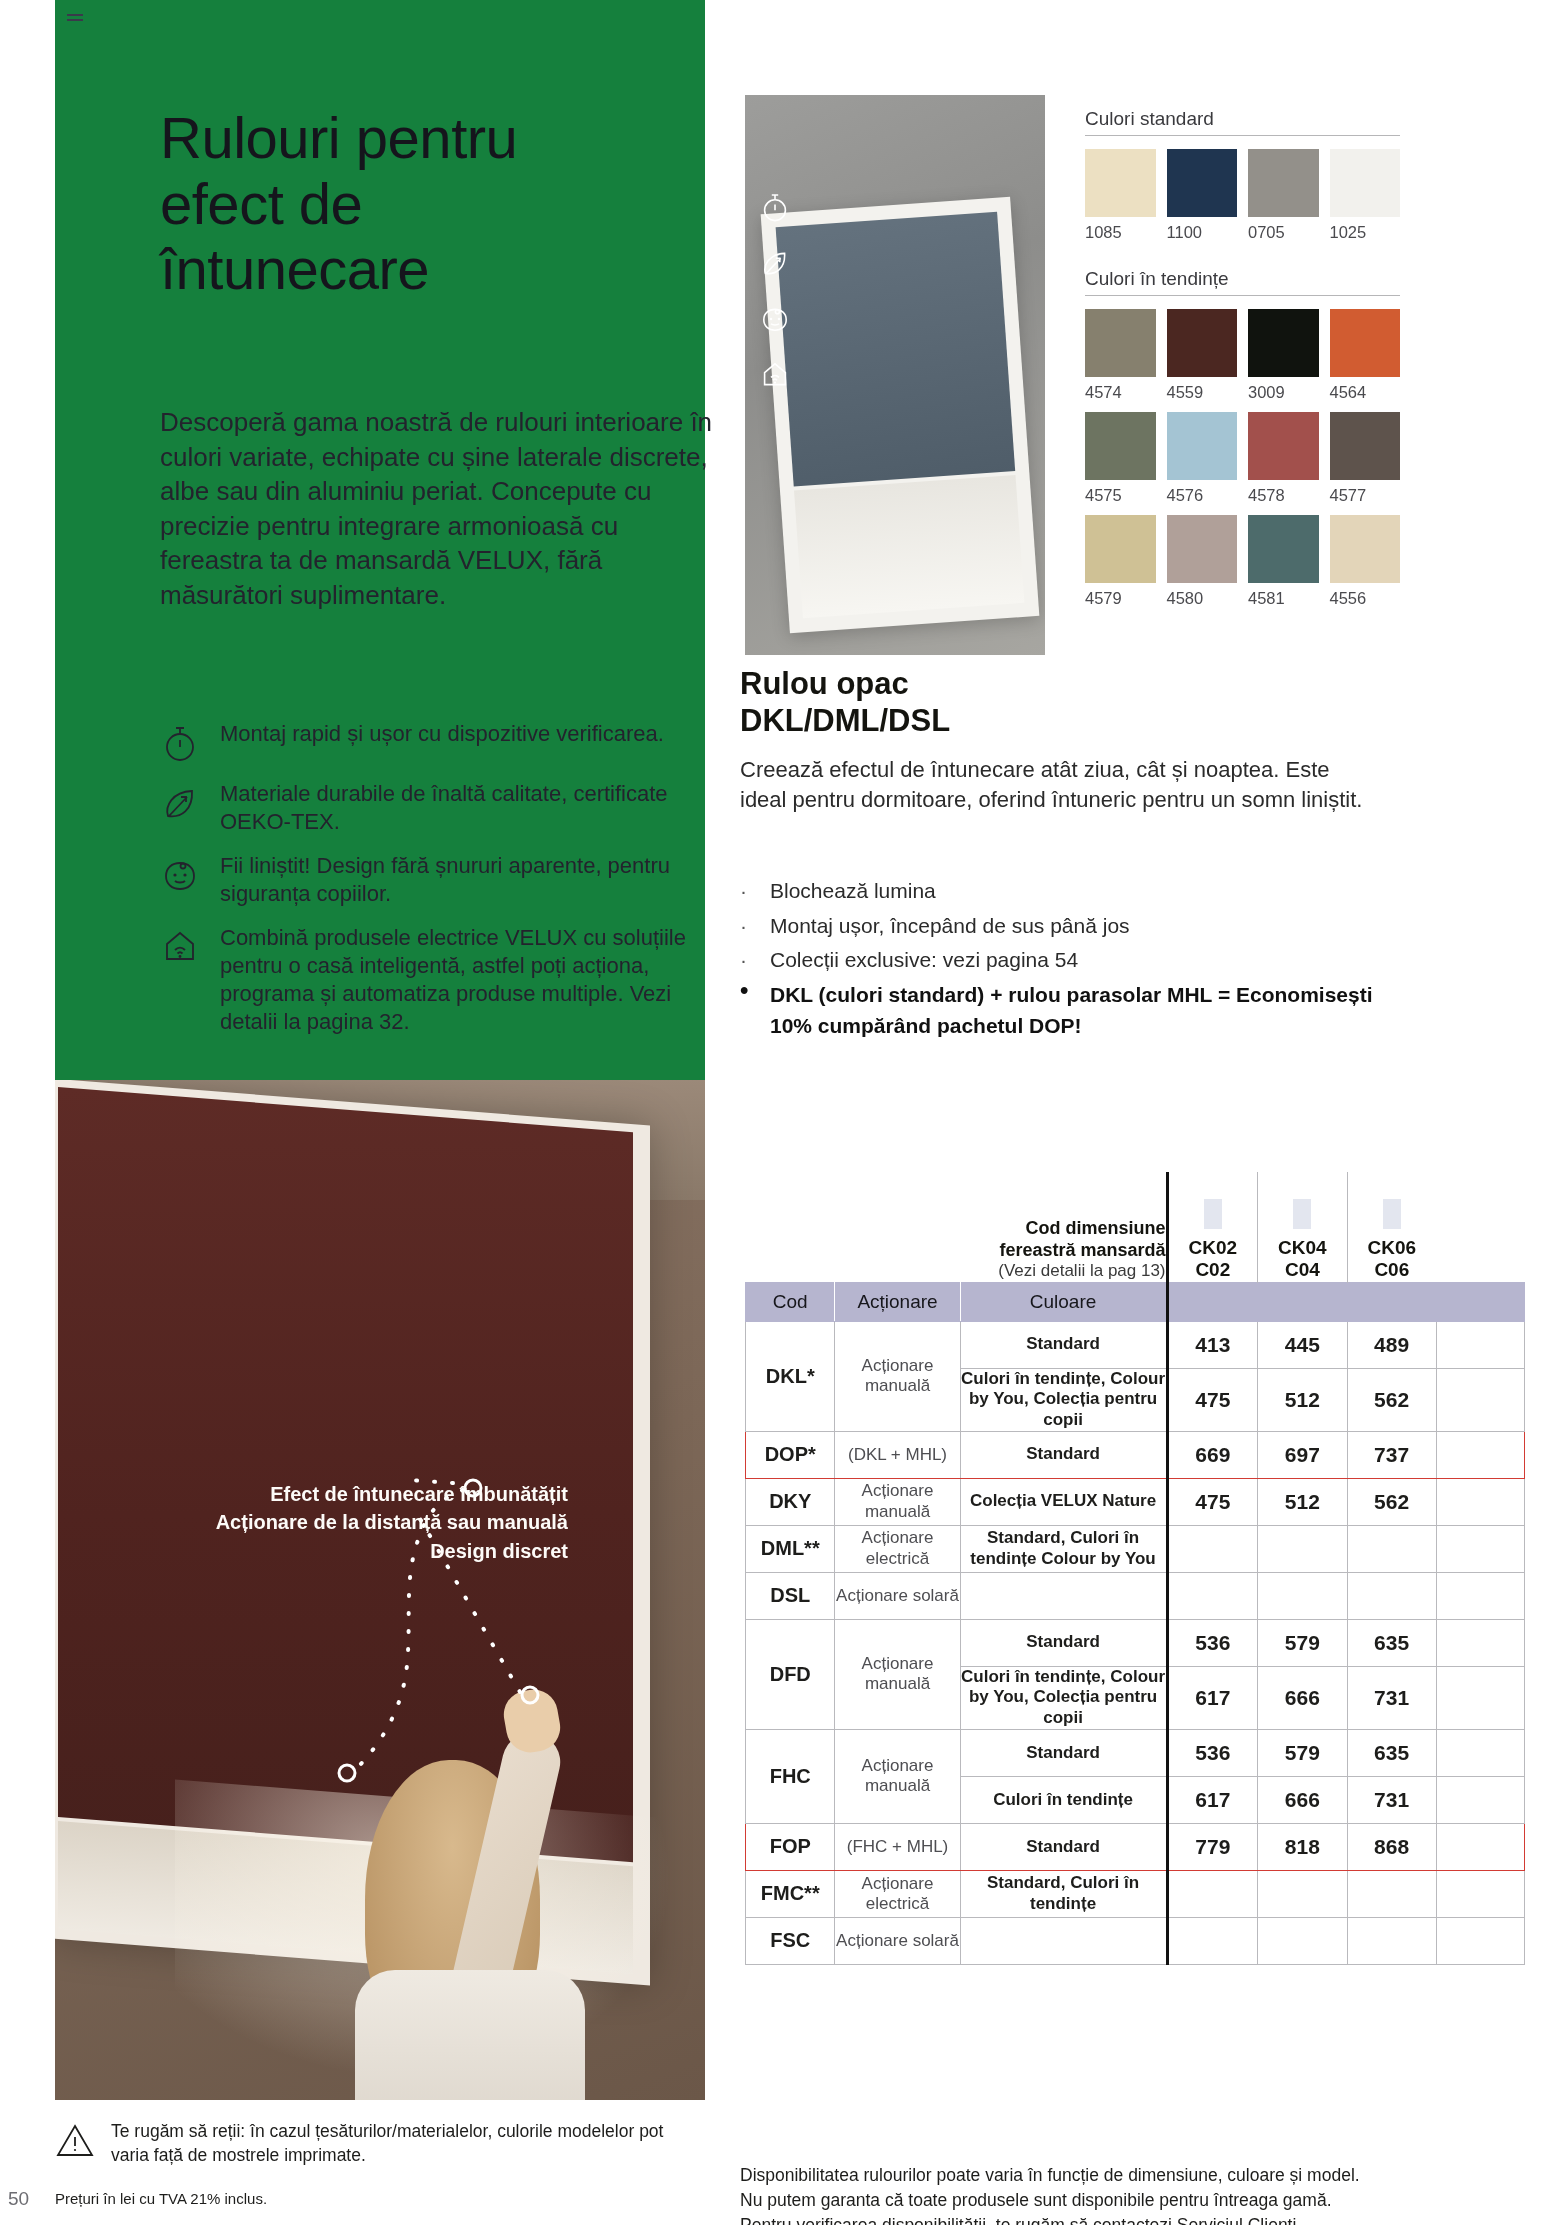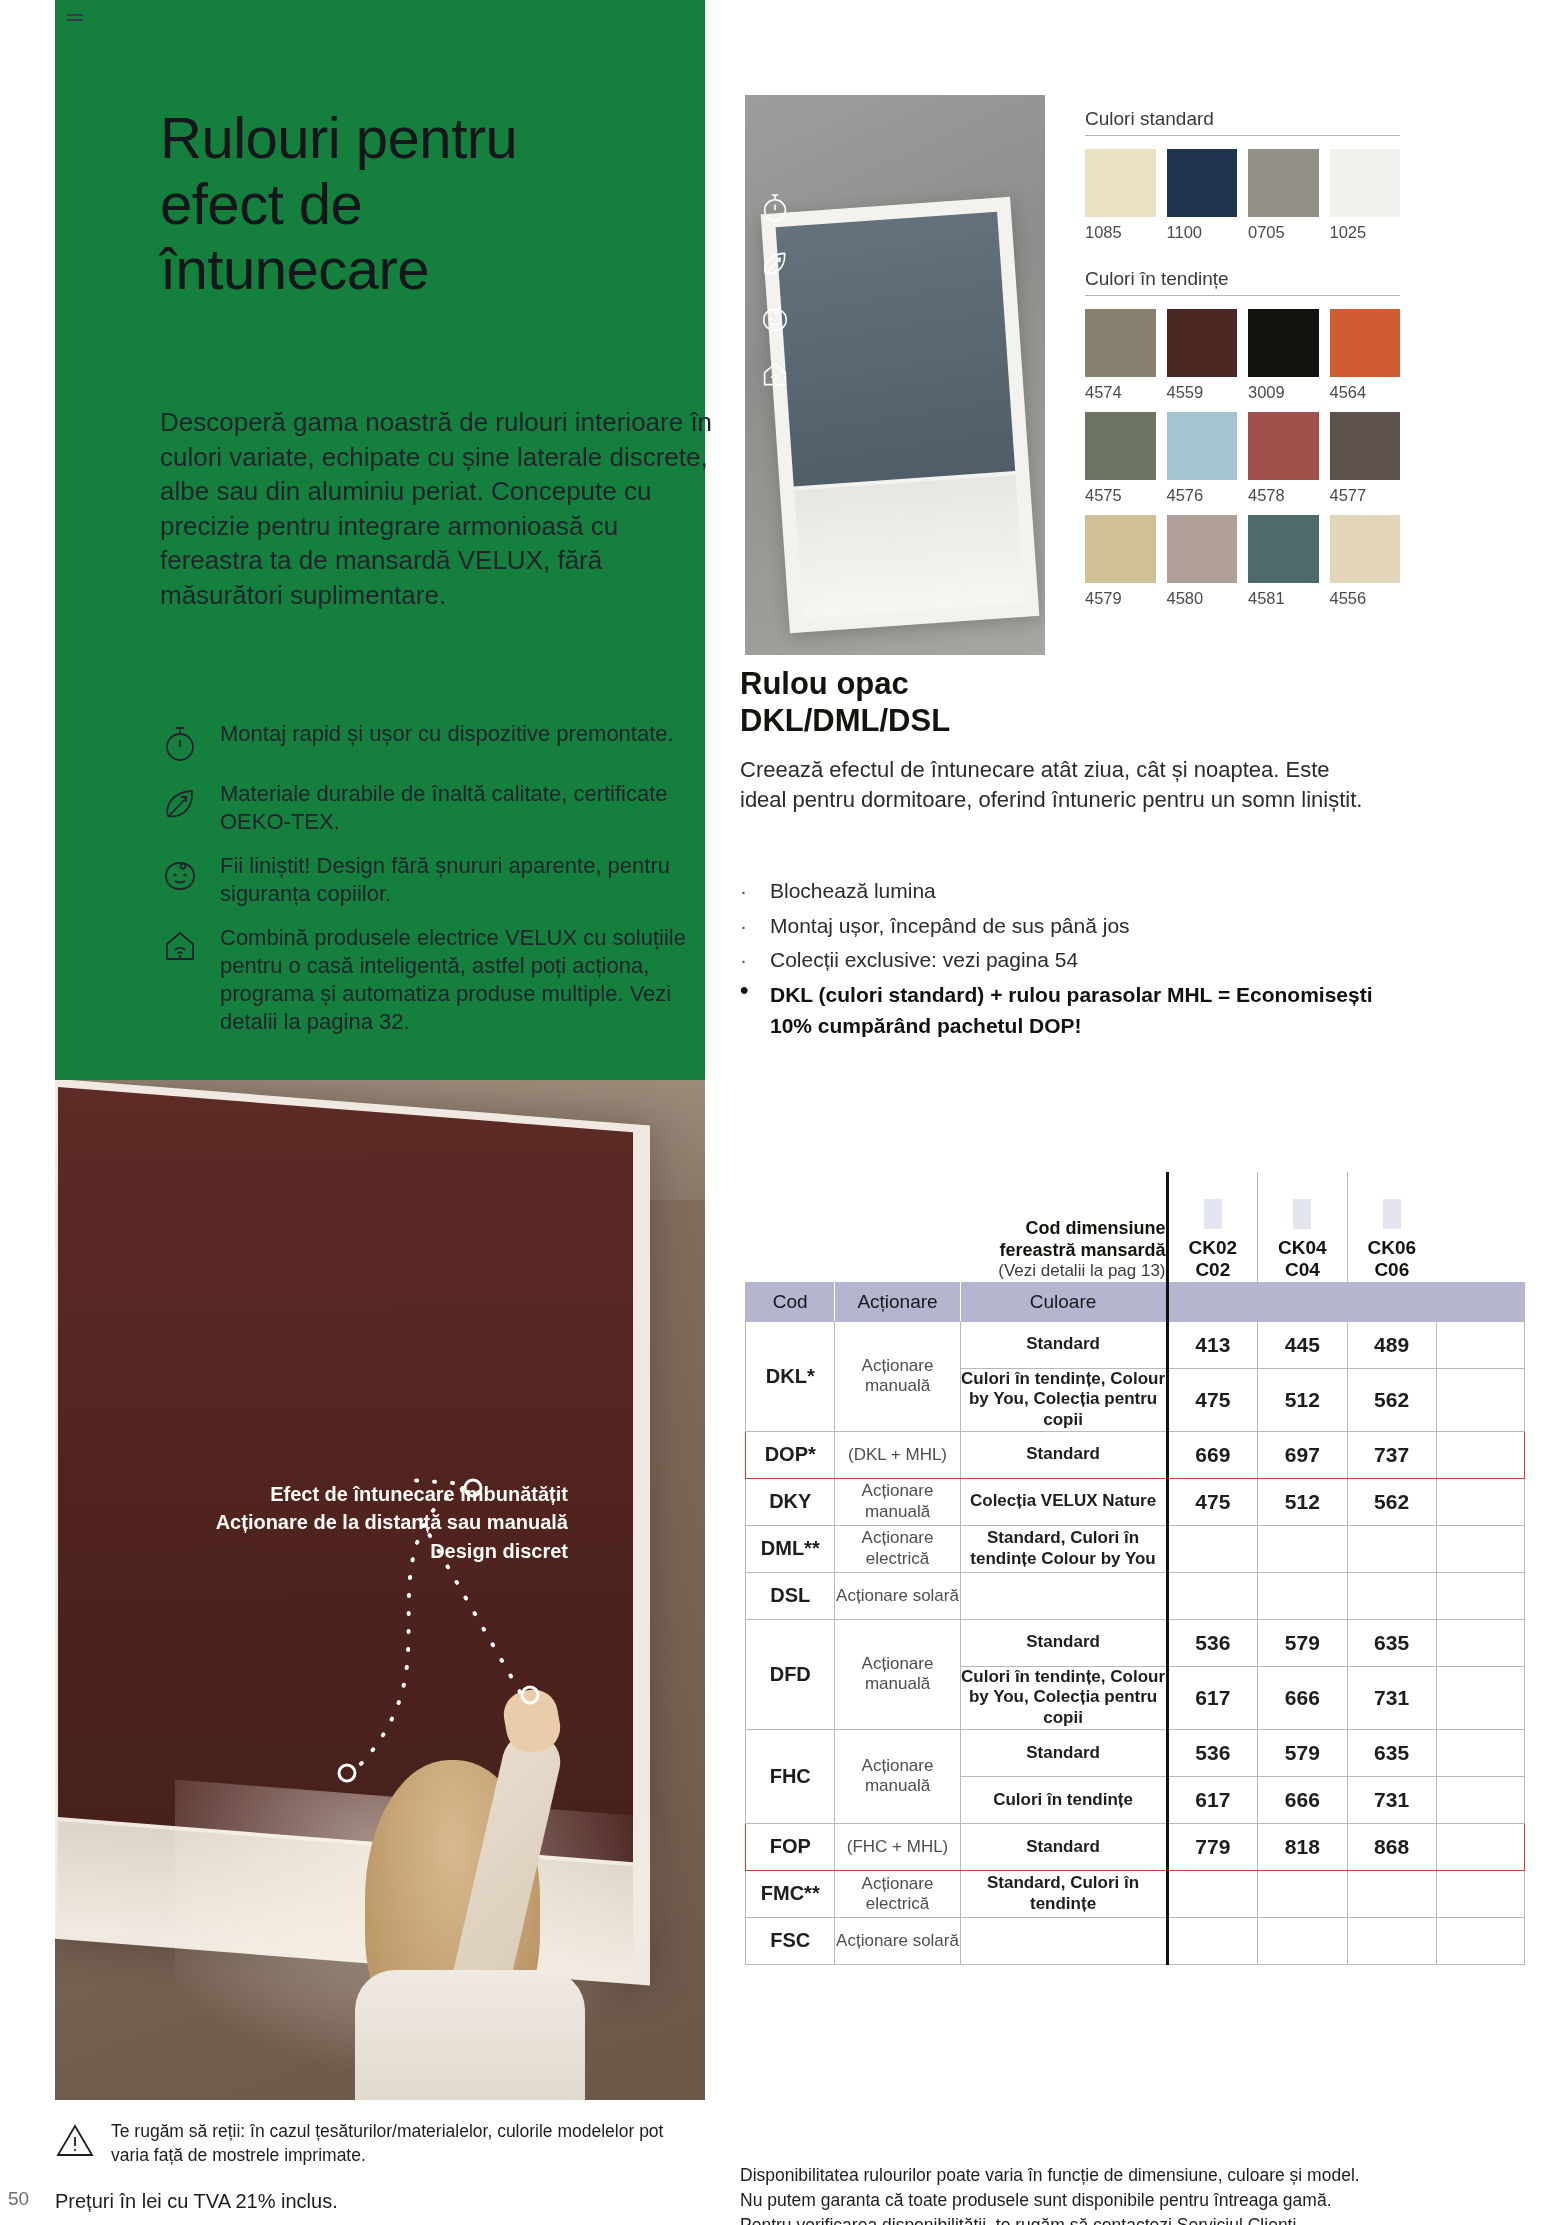--- a/index.html
+++ b/index.html
@@ -75,21 +75,21 @@
     color:#fdfbf8;font-size:20px;line-height:1.42;font-weight:700;
     text-align:right;
   }
   .dot-hook{position:absolute;left:0;top:0;width:650px;height:1020px;pointer-events:none;}
 
   
   .foot-left{position:absolute;left:55px;top:2120px;width:640px;}
   .foot-note{display:flex;align-items:flex-start;gap:14px;}
   .foot-note .warn{flex:0 0 42px;padding-top:2px;}
   .foot-note-txt{font-size:17.5px;line-height:1.36;color:#1d1d1b;}
-  .foot-prices{margin-top:22px;font-size:20px;color:#1d1d1b;}
+  .foot-prices{margin-top:22px;font-size:15px;color:#1d1d1b;}
   .page-num{position:absolute;left:8px;top:2188px;font-size:19px;color:#6d6d72;}
 
   
   .prod-img{
     position:absolute;left:745px;top:95px;width:300px;height:560px;
     overflow:hidden;background:#8f8f8f;
   }
   .pi-bg{position:absolute;inset:0;background:linear-gradient(155deg,#9d9d9b 0%,#8d8d8b 40%,#a7a6a1 100%);}
   .pi-frame{
     position:absolute;left:30px;top:110px;width:250px;height:420px;
@@ -194,21 +194,21 @@
     <div class="feature-list">
 
       <div class="feature-row">
         <div class="feature-ico">
           <svg width="40" height="42" viewBox="0 0 40 42" fill="none" stroke="#23232d" stroke-width="1.8">
             <circle cx="20" cy="25" r="13"></circle>
               <path d="M20 25v-7"></path>
               <path d="M16 6h8M20 6v5"></path>
           </svg>
         </div>
-        <div class="feature-txt">Montaj rapid și ușor cu dispozitive premontate.</div>
+        <div class="feature-txt">Montaj rapid și ușor cu dispozitive verificarea.</div>
       </div>
 
       <div class="feature-row">
         <div class="feature-ico">
           <svg width="40" height="42" viewBox="0 0 40 42" fill="none" stroke="#23232d" stroke-width="1.8">
             <path d="M8 34C5 24 12 10 32 9c1 19-11 27-24 25z"></path>
               <path d="M9 34L27 15"></path>
               <path d="M21 15h5v5"></path>
           </svg>
         </div>

